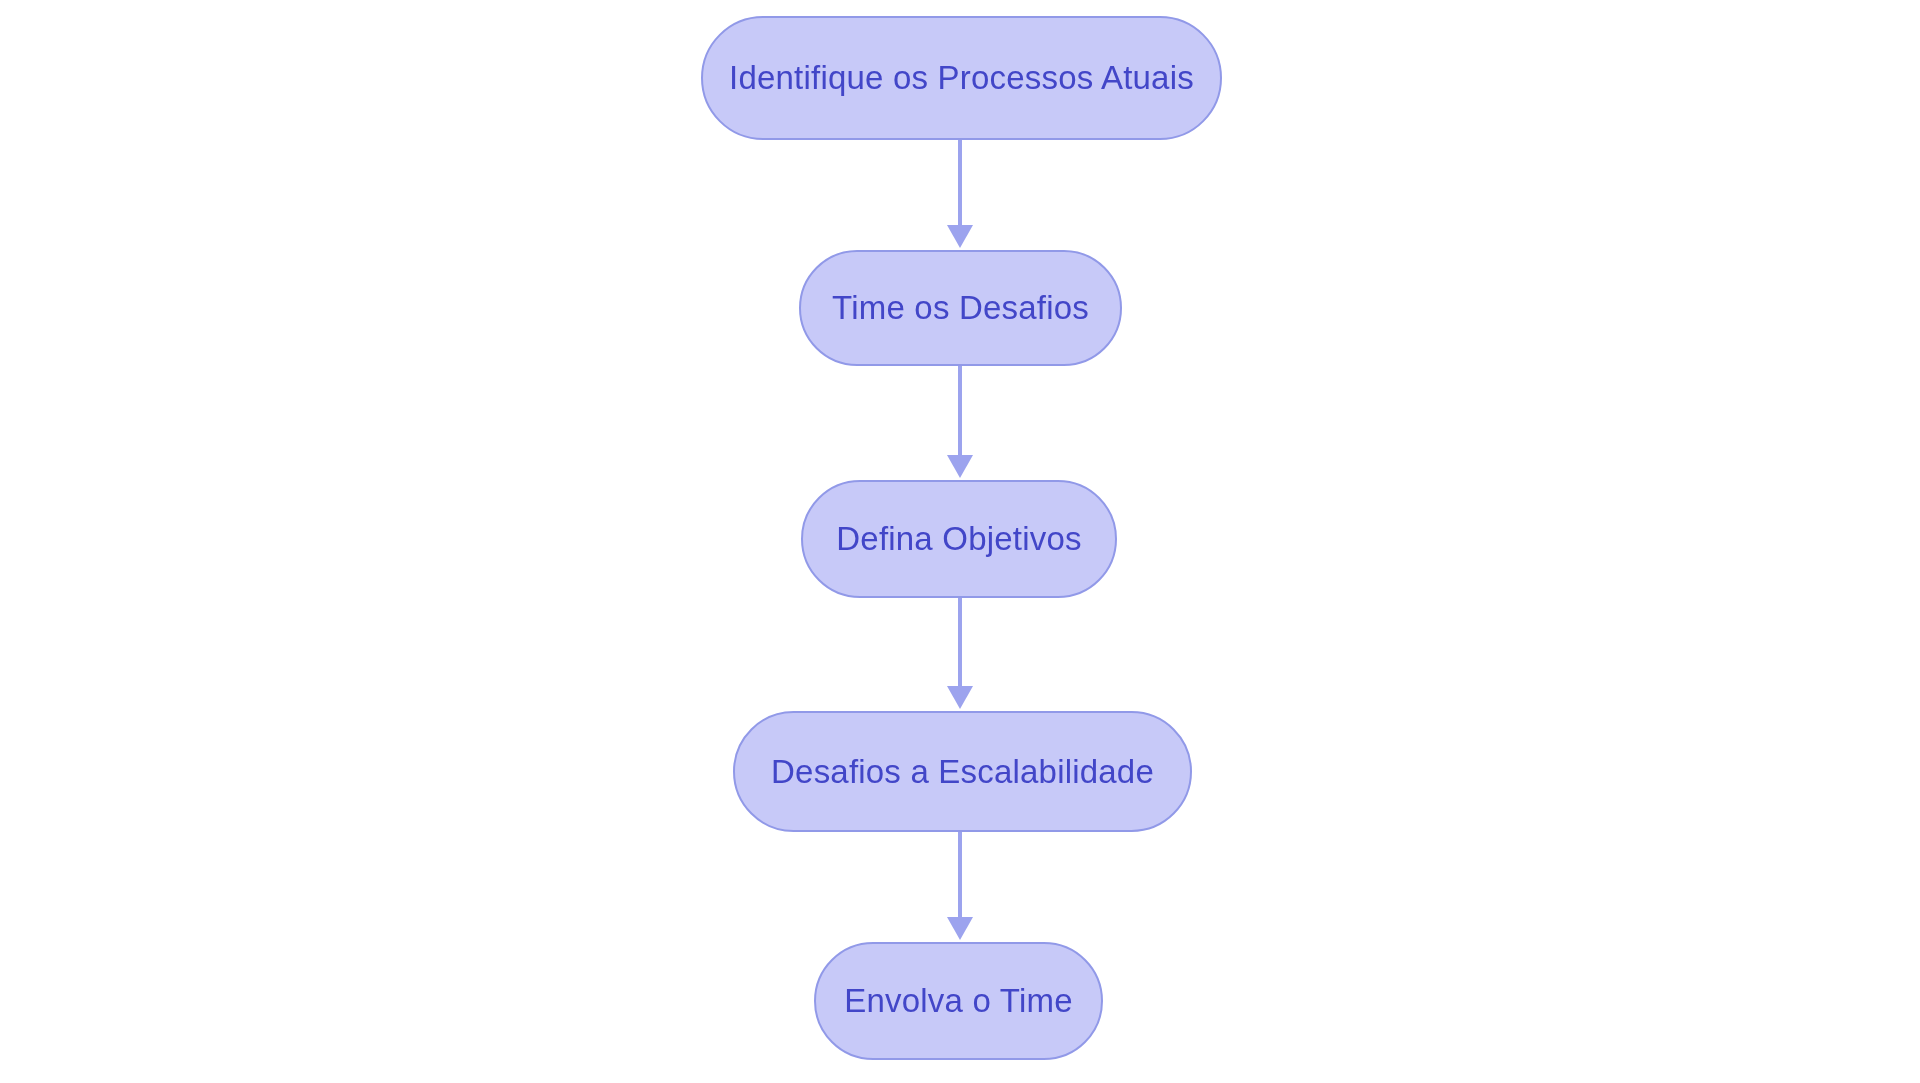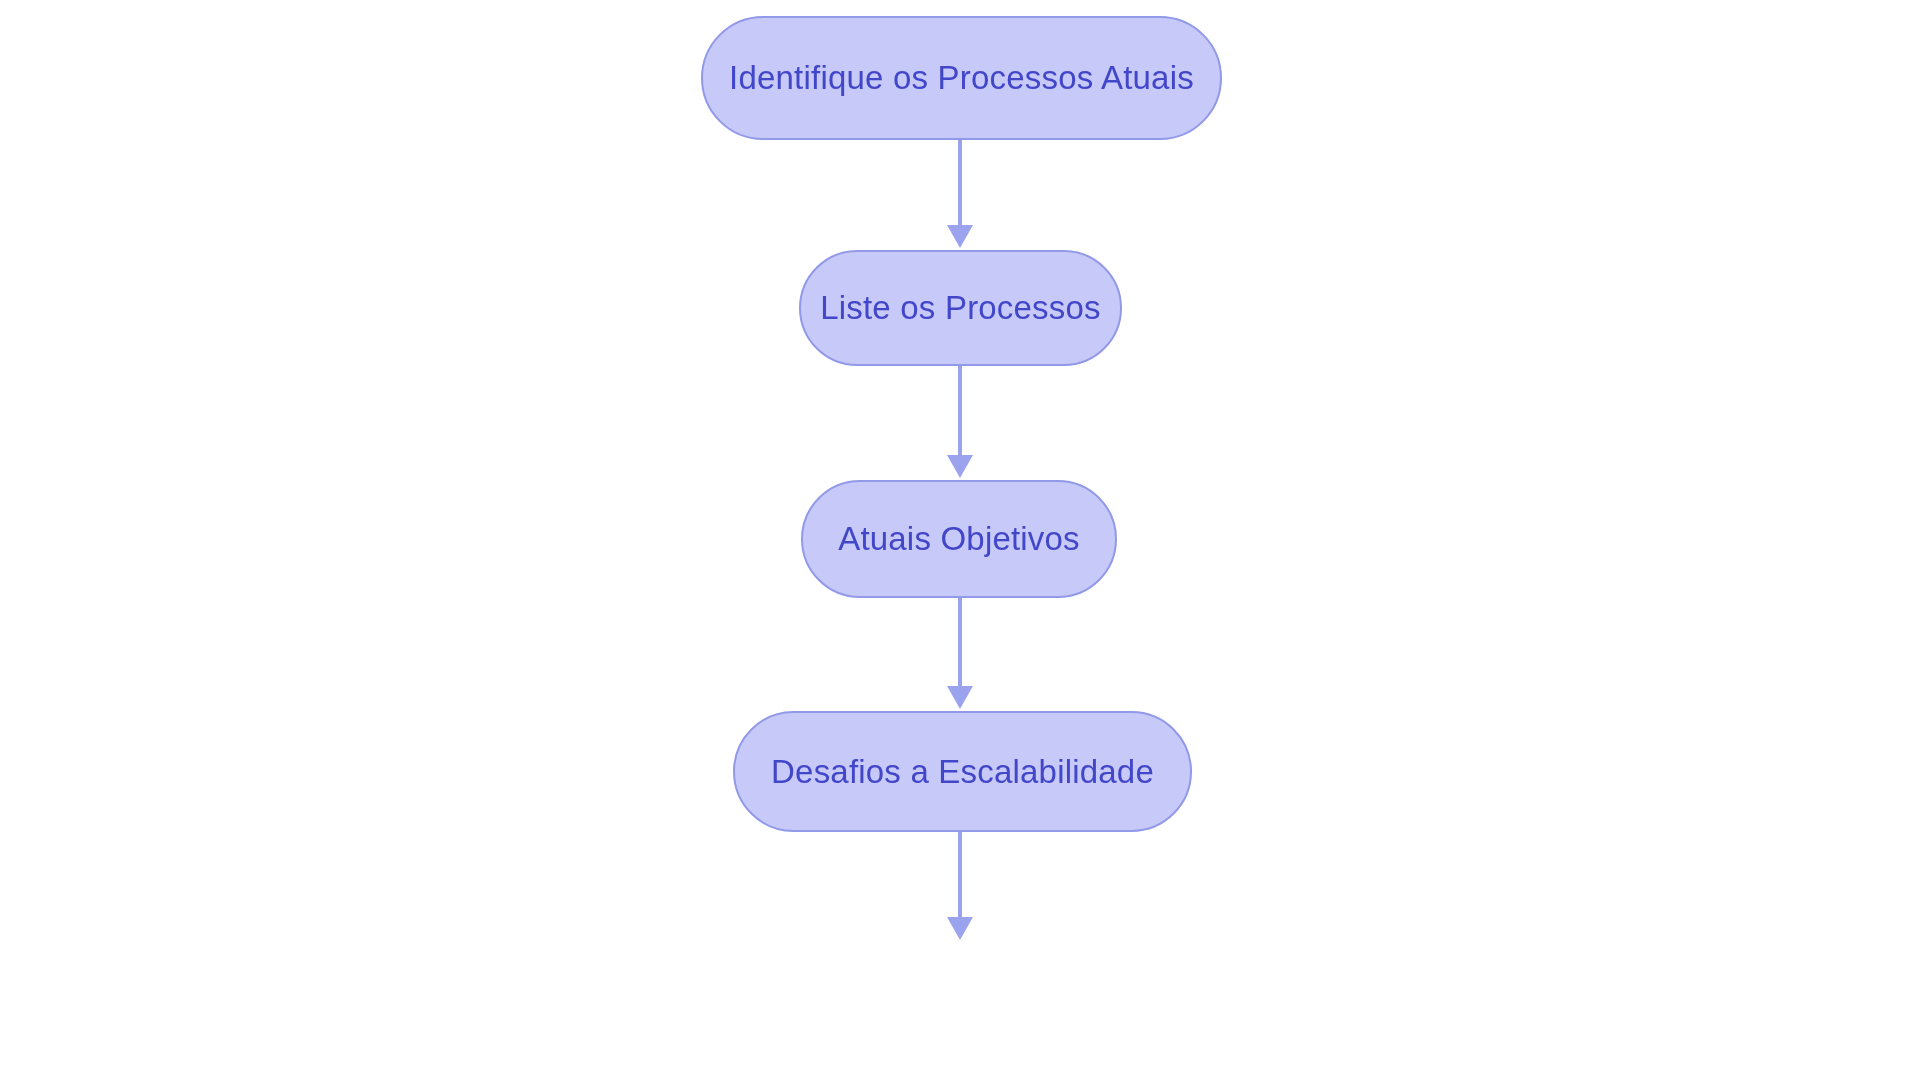--- a/index.html
+++ b/index.html
@@ -78,40 +78,43 @@
   <div class="node node-1">
     <span>Identifique os Processos Atuais</span>
   </div>
 
   <div class="arrow arrow-1">
     <div class="arrow-line"></div>
     <div class="arrow-head"></div>
   </div>
 
   <div class="node node-2">
-    <span>Liste os Processos</span>
+    <span>Time os Desafios</span>
   </div>
 
   <div class="arrow arrow-2">
     <div class="arrow-line"></div>
     <div class="arrow-head"></div>
   </div>
 
   <div class="node node-3">
-    <span>Atuais Objetivos</span>
+    <span>Defina Objetivos</span>
   </div>
 
   <div class="arrow arrow-3">
     <div class="arrow-line"></div>
     <div class="arrow-head"></div>
   </div>
 
   <div class="node node-4">
     <span>Desafios a Escalabilidade</span>
   </div>
 
   <div class="arrow arrow-4">
     <div class="arrow-line"></div>
     <div class="arrow-head"></div>
   </div>
 
+  <div class="node node-5">
+    <span>Envolva o Time</span>
+  </div>
 
 </div>
 
 </body></html>

